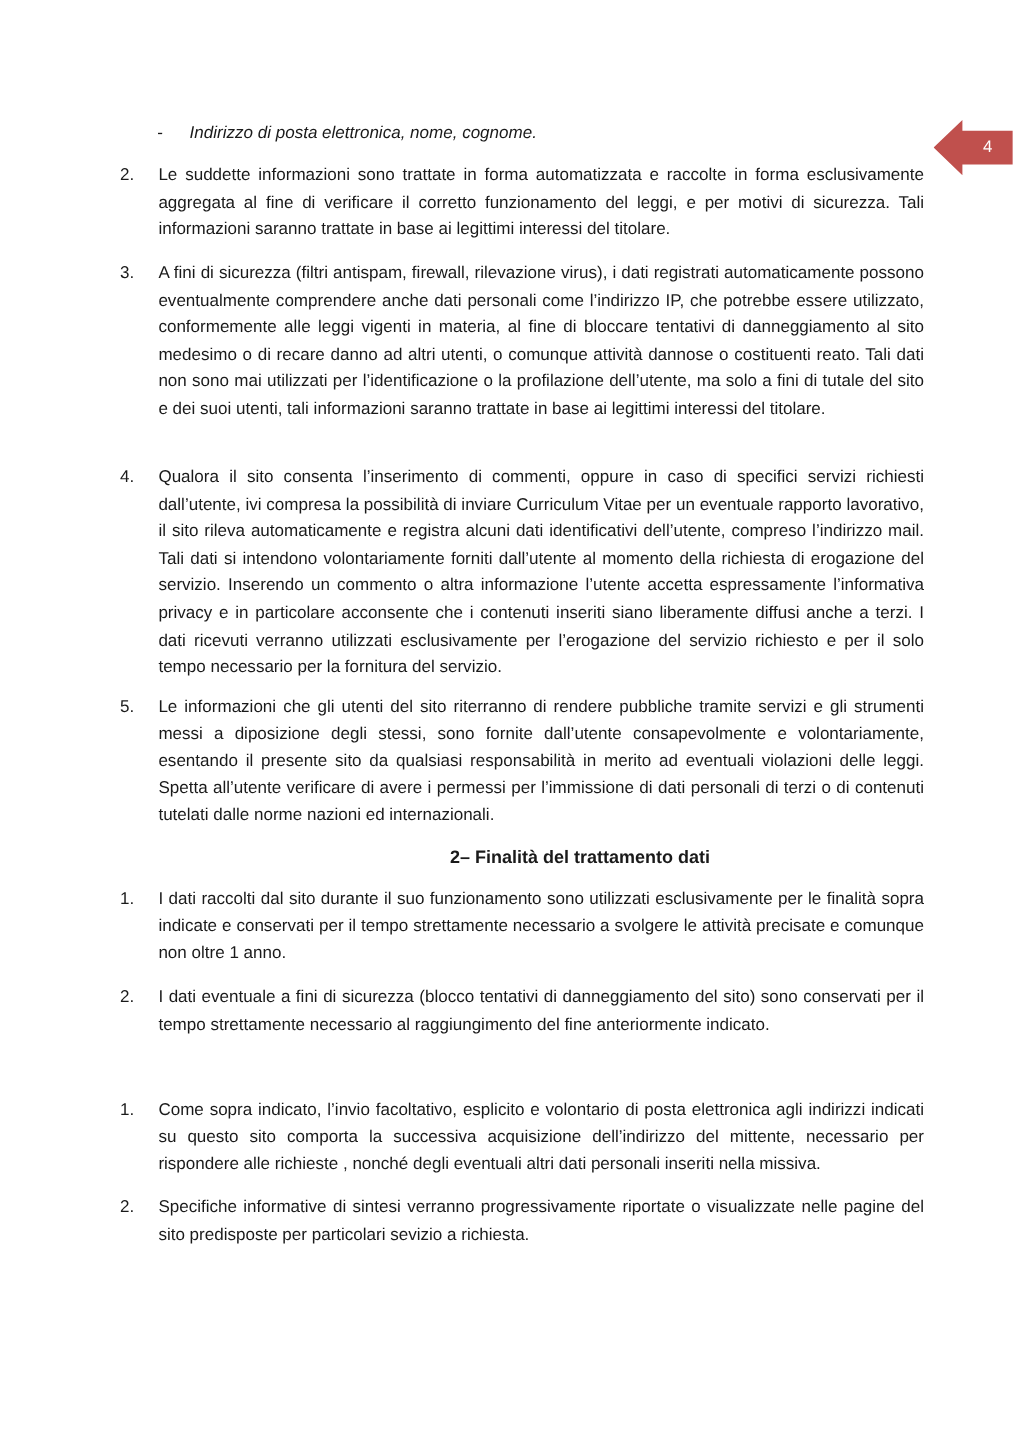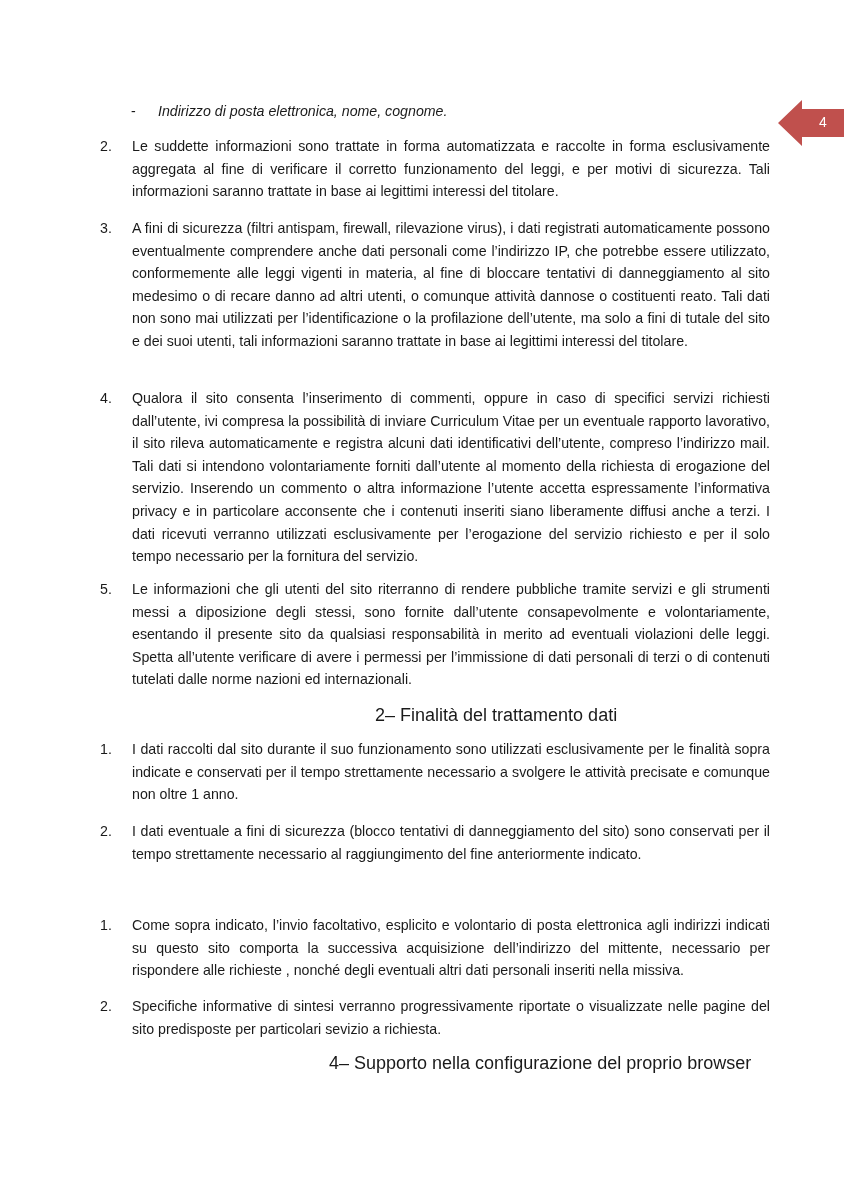--- a/index.html
+++ b/index.html
@@ -27,21 +27,21 @@
     position: absolute; left: 100px; width: 670px;
     font-size: 14.2px; line-height: 22.6px;
   }
   .item .num {
     position: absolute; left: 0; top: 0; width: 20px;
   }
   .item .body {
     margin-left: 32px; text-align: justify; text-align-last: left;
   }
   .heading {
-    position: absolute; font-weight: normal; font-size: 18px; line-height: 20px; white-space: nowrap;
+    position: absolute; font-weight: bold; font-size: 15px; line-height: 20px; white-space: nowrap;
   }
 </style>
 </head>
 <body>
 
 <div class="page">
 
   <div class="page-badge">
     <svg width="66" height="46" viewBox="0 0 66 46">
       <polygon points="0,23 24,0 24,9 66,9 66,37 24,37 24,46" fill="#c0504d"></polygon>
@@ -90,15 +90,14 @@
   <div class="item" style="top:914px">
     <span class="num">1.</span>
     <div class="body">Come sopra indicato, l’invio facoltativo, esplicito e volontario di posta elettronica agli indirizzi indicati su questo sito comporta la successiva acquisizione dell’indirizzo del mittente, necessario per rispondere alle richieste , nonché degli eventuali altri dati personali inseriti nella missiva.</div>
   </div>
 
   <div class="item" style="top:995px">
     <span class="num">2.</span>
     <div class="body">Specifiche informative di sintesi verranno progressivamente riportate o visualizzate nelle pagine del sito predisposte per particolari sevizio a richiesta.</div>
   </div>
 
-  <div class="heading" style="left:329px; top:1053px">4– Supporto nella configurazione del proprio browser</div>
 
 </div>
 
 </body></html>

